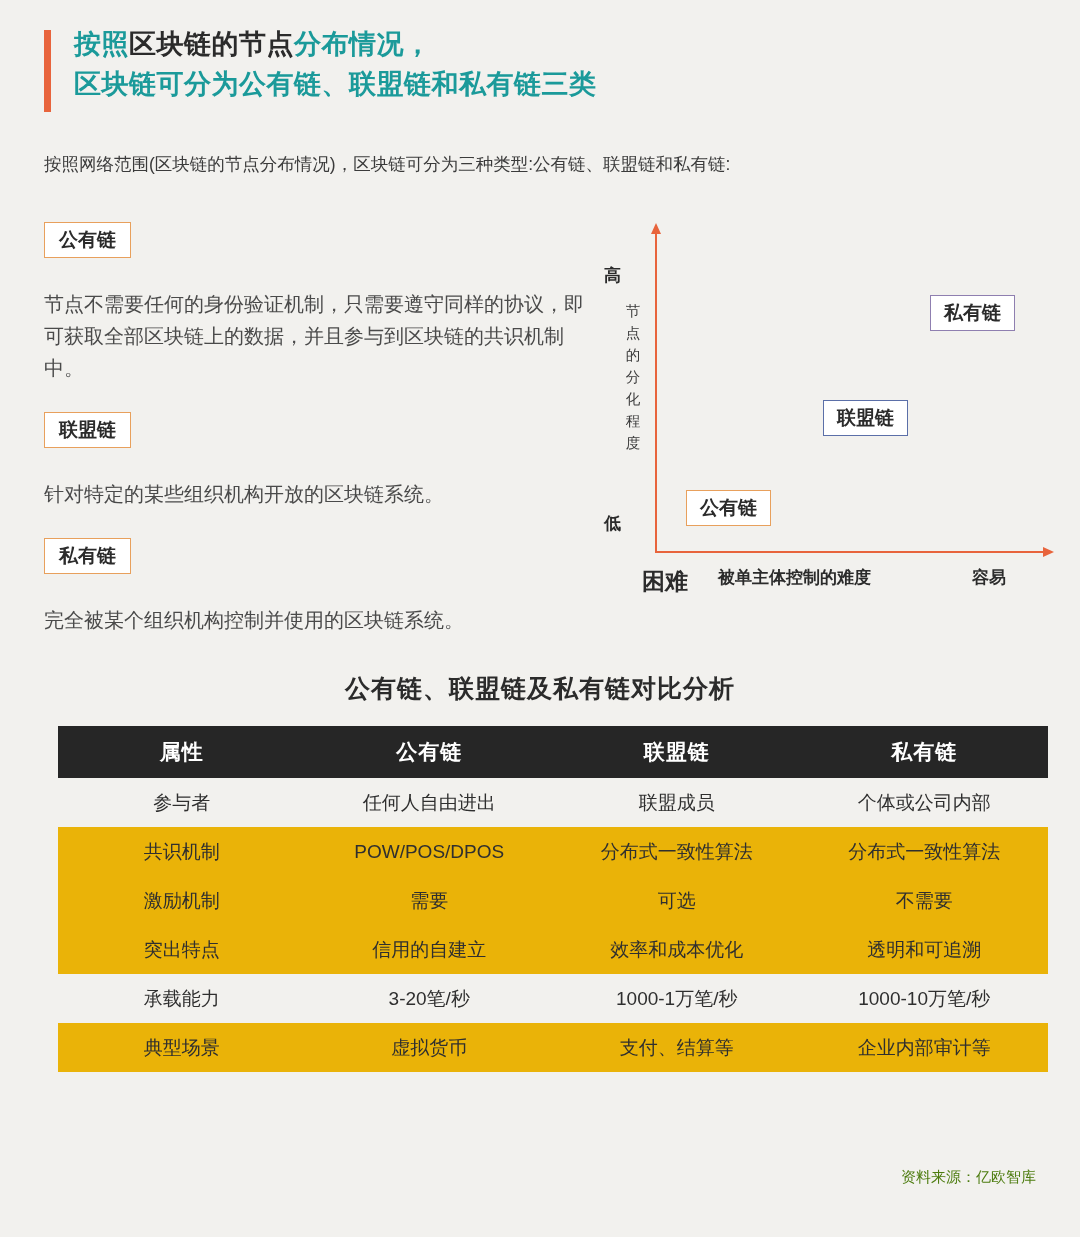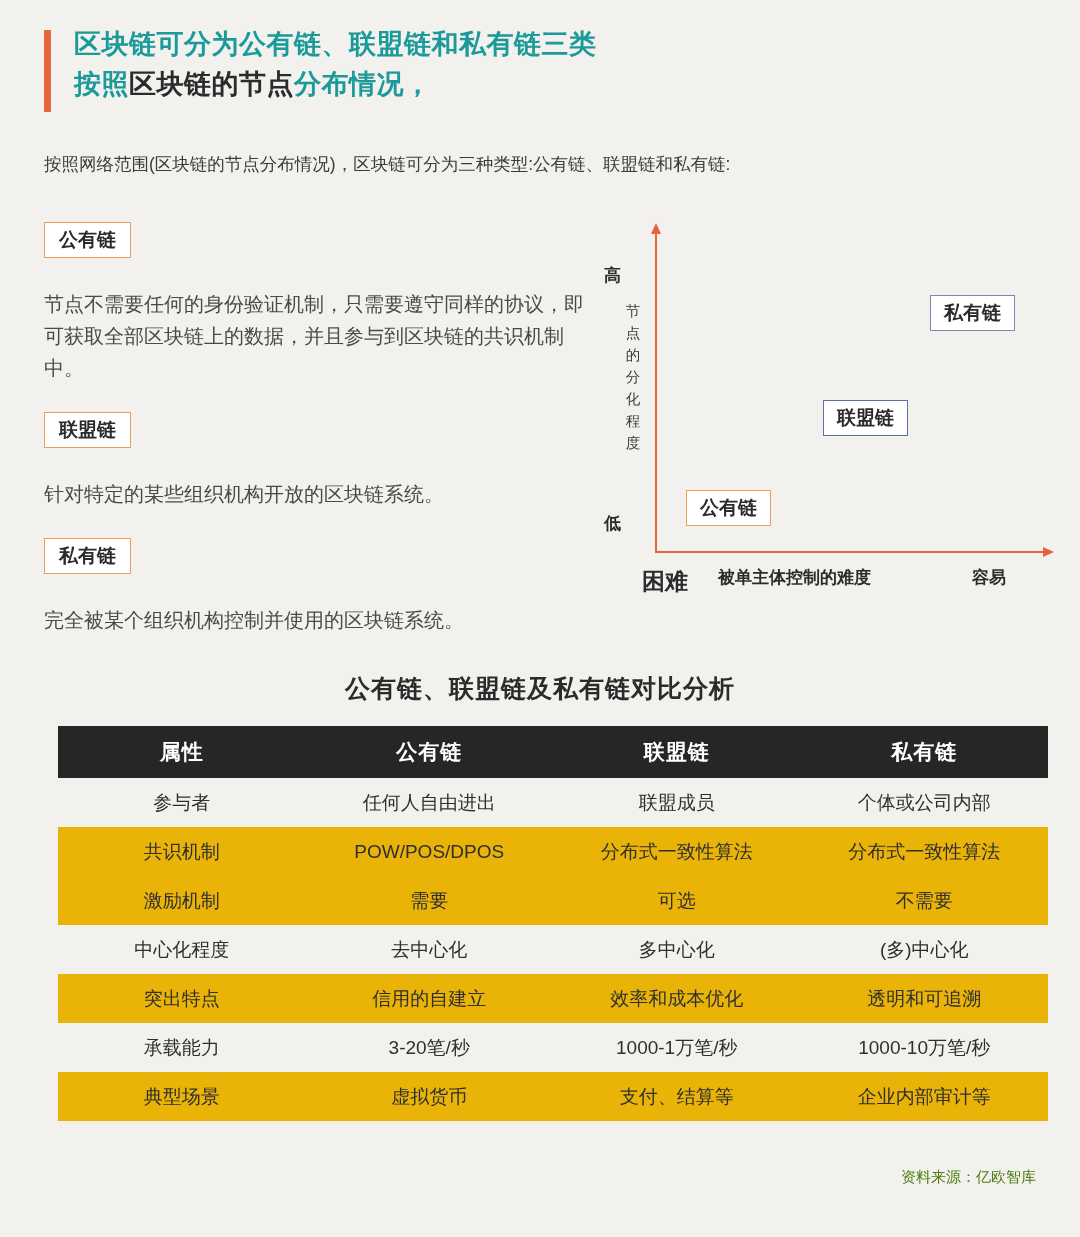--- a/index.html
+++ b/index.html
@@ -248,22 +248,22 @@
     font-size: 15px;
     color: #4d7c0f;
   }
 </style>
 </head>
 <body>
 
 <div class="header">
   <div class="header-bar"></div>
   <div class="header-lines">
+    <div class="header-line"><span>按照</span><span class="dark">区块链的节点</span><span>分布情况，</span></div>
     <div class="header-line">区块链可分为公有链、联盟链和私有链三类</div>
-    <div class="header-line"><span>按照</span><span class="dark">区块链的节点</span><span>分布情况，</span></div>
   </div>
 </div>
 
 <div class="intro">按照网络范围(区块链的节点分布情况)，区块链可分为三种类型:公有链、联盟链和私有链:</div>
 
 <div class="left-col">
   <div>
     <span class="tag">公有链</span>
     <div class="tag-note">节点不需要任何的身份验证机制，只需要遵守同样的协议，即可获取全部区块链上的数据，并且参与到区块链的共识机制中。</div>
   </div>
@@ -315,26 +315,20 @@
       <td>POW/POS/DPOS</td>
       <td>分布式一致性算法</td>
       <td>分布式一致性算法</td>
     </tr>
     <tr class="alt">
       <td>激励机制</td>
       <td>需要</td>
       <td>可选</td>
       <td>不需要</td>
     </tr>
-    <tr>
-      <td>中心化程度</td>
-      <td>去中心化</td>
-      <td>多中心化</td>
-      <td>(多)中心化</td>
-    </tr>
     <tr class="alt">
       <td>突出特点</td>
       <td>信用的自建立</td>
       <td>效率和成本优化</td>
       <td>透明和可追溯</td>
     </tr>
     <tr>
       <td>承载能力</td>
       <td>3-20笔/秒</td>
       <td>1000-1万笔/秒</td>

